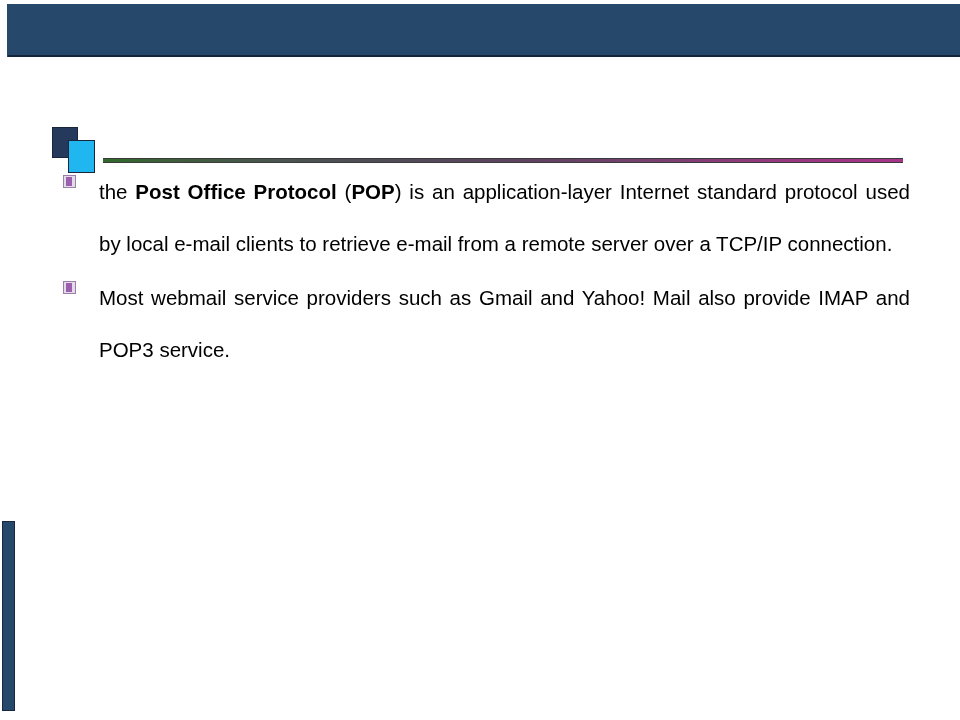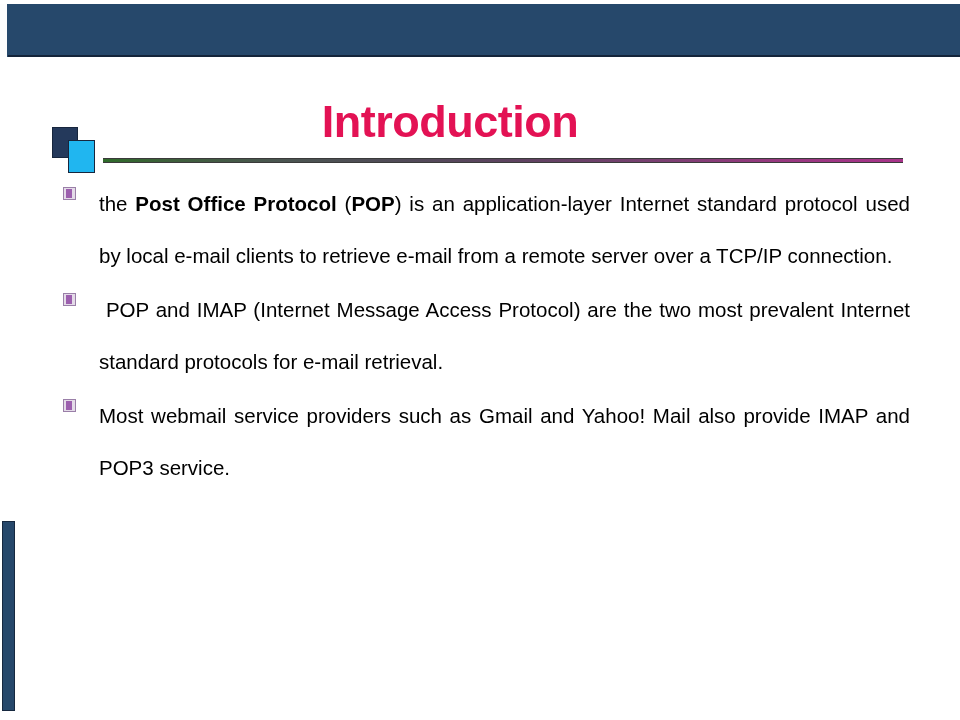--- a/index.html
+++ b/index.html
@@ -121,21 +121,21 @@
         #a8338a 100%);
     border-top: 1px solid #3a3a3a;
     border-bottom: 1px solid #3a3a3a;
     box-sizing: border-box;
   }
 
   
   .body-list {
     position: absolute;
     left: 60px;
-    top: 178px;
+    top: 166px;
     width: 850px;
   }
   .bullet-row {
     position: relative;
     display: block;
     padding-left: 39px;
     margin-bottom: 16px;
   }
   .bullet-row:last-child { margin-bottom: 0; }
 
@@ -182,32 +182,27 @@
 <div class="slide">
 
   <div class="top-banner-edge"></div>
   <div class="top-banner"></div>
 
   <div class="left-accent-bar"></div>
 
   <div class="title-area">
     <div class="deco-square-dark"></div>
     <div class="deco-square-cyan"></div>
-    <div class="slide-title">Introduction</div>
     <div class="title-rule"></div>
   </div>
 
   <div class="body-list">
     <div class="bullet-row b1">
       <span class="bullet-icon"></span>
       <span class="bullet-text"><span>the </span><b>Post Office Protocol</b><span> (</span><b>POP</b><span>) is an application-layer Internet standard protocol used by local e-mail clients to retrieve e-mail from a remote server over a TCP/IP connection.</span></span>
-    </div>
-    <div class="bullet-row b2">
-      <span class="bullet-icon"></span>
-      <span class="bullet-text"><span> POP and IMAP (Internet Message Access Protocol) are the two most prevalent Internet standard protocols for e-mail retrieval.</span></span>
     </div>
     <div class="bullet-row b4">
       <span class="bullet-icon"></span>
       <span class="bullet-text"><span>Most webmail service providers such as Gmail and Yahoo! Mail also provide IMAP and POP3 service.</span></span>
     </div>
   </div>
 
 </div>
 
 </body></html>

